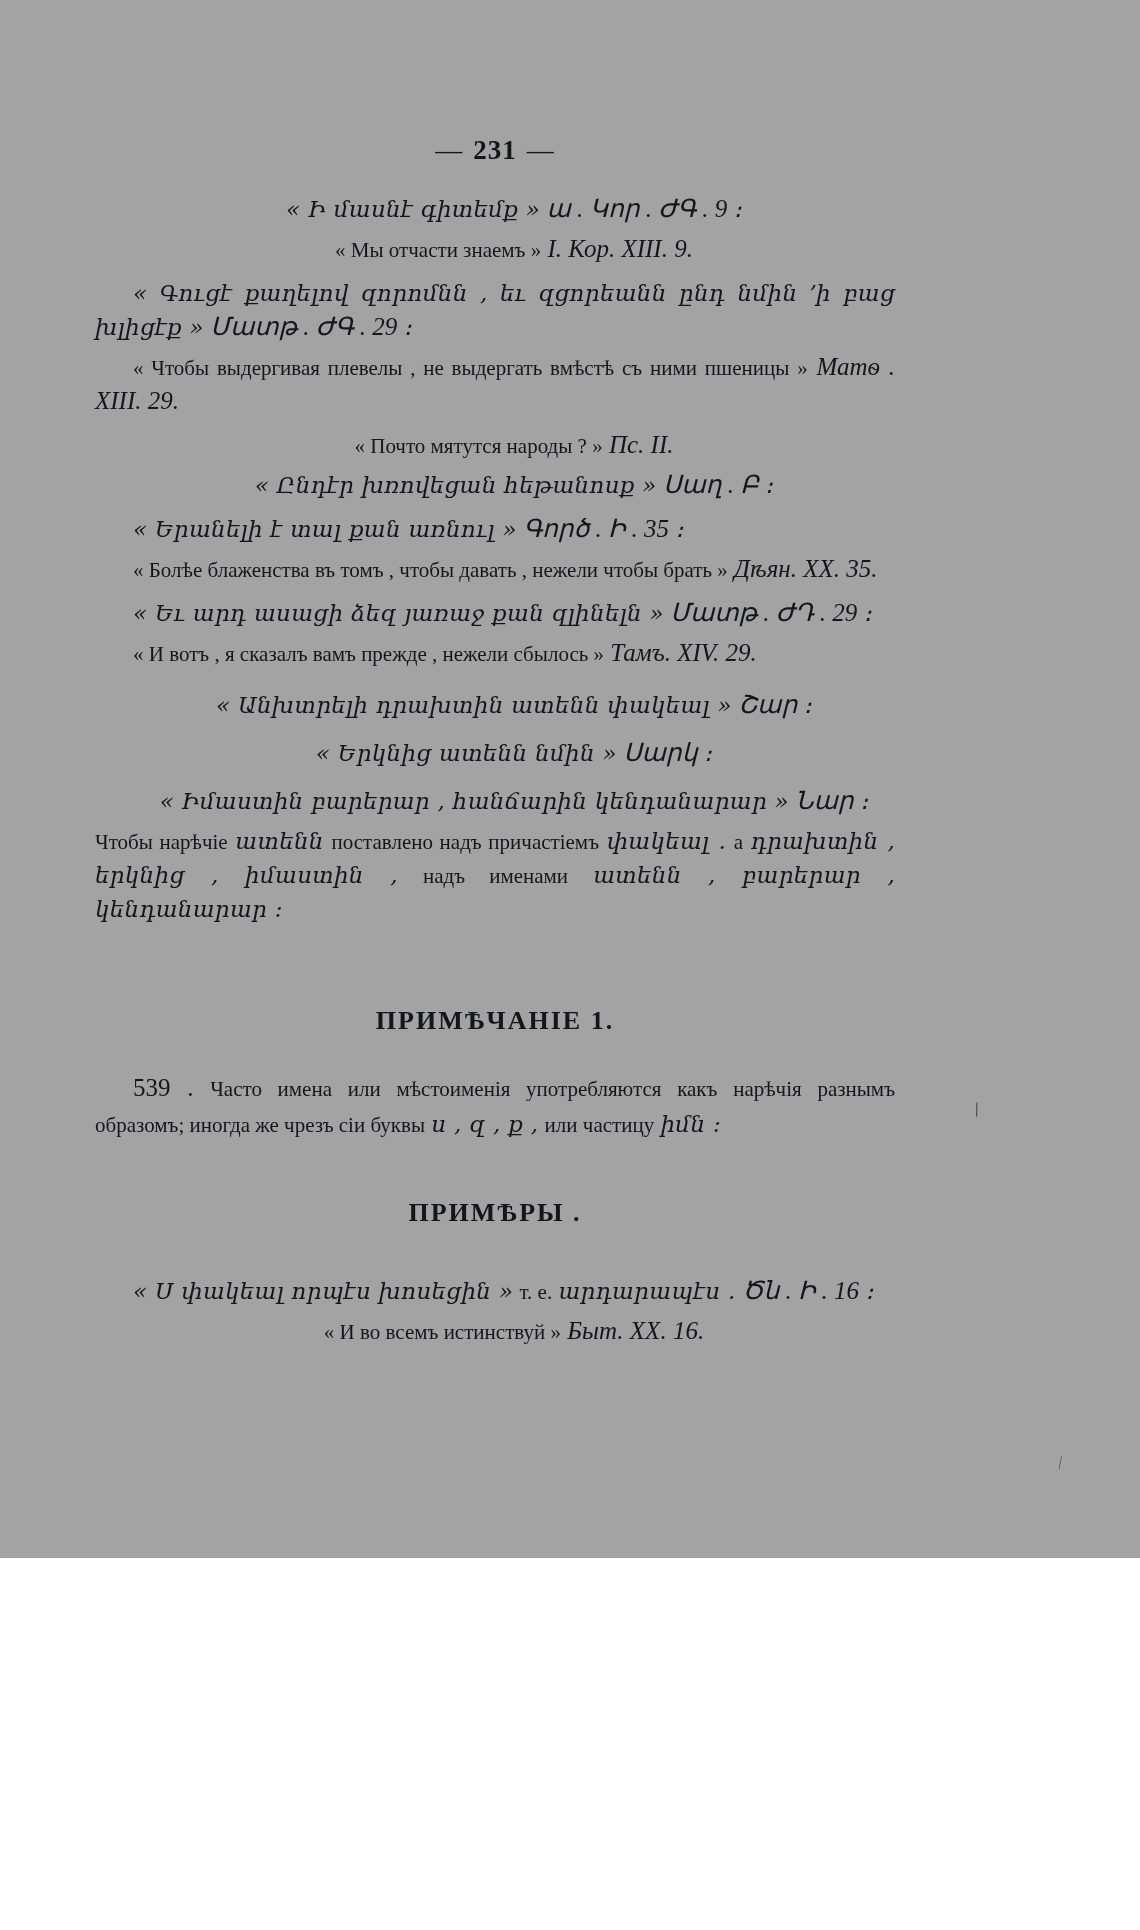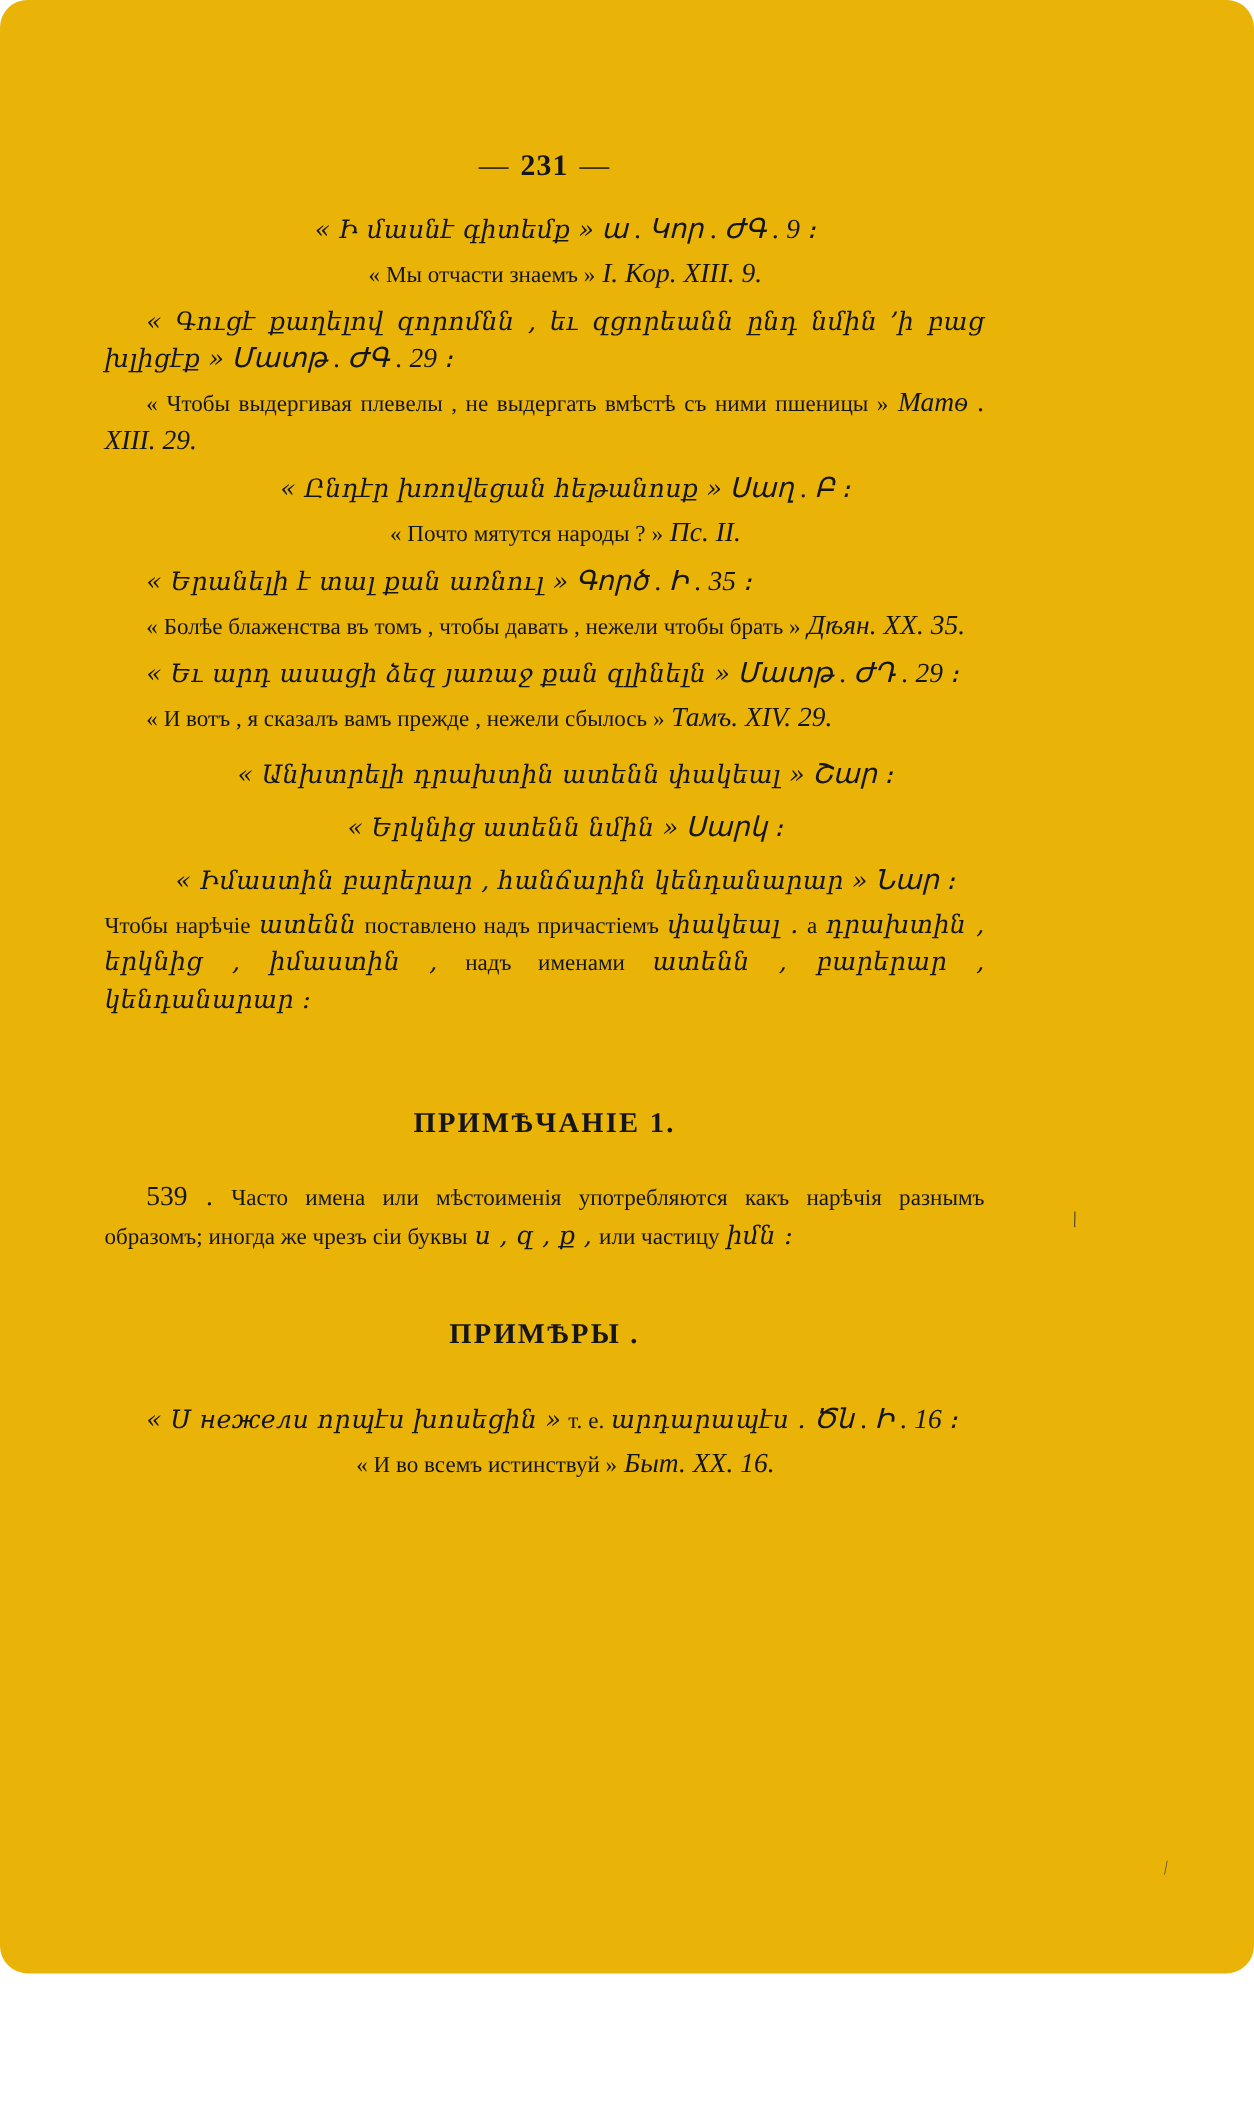--- a/index.html
+++ b/index.html
@@ -12,23 +12,22 @@
     height: 1930px;
     position: relative;
     font-family: "Liberation Serif", serif;
     color: #15161a;
     overflow: hidden;
   }
   .page {
     position: absolute;
     left: 0; top: 0;
     width: 1140px;
-    height: 1794px;
-    background: #eab308;
-    border-radius: 25px;
+    height: 1558px;
+    background: #a3a3a3;
   }
   .page-inner {
     position: absolute;
     left: 95px;
     top: 135px;
     width: 800px;
   }
   .page-number {
     text-align: center;
     font-size: 27px;
@@ -137,26 +136,26 @@
         <span class="ref">Մատթ . ԺԳ . 29 ։</span>
       </p>
       <p class="line indent justify">
         <span class="rus">« Чтобы выдергивая плевелы , не выдергать вмѣстѣ съ ними пшеницы »</span>
         <span class="ref">Матѳ . XIII. 29.</span>
       </p>
     </div>
 
     <div class="block">
       <p class="line indent">
+        <span class="rus">« Почто мятутся народы ? »</span>
+        <span class="ref">Пс. II.</span>
+      </p>
+      <p class="line indent">
         <span class="arm">« Ընդէր խռովեցան հեթանոսք »</span>
         <span class="ref">Սաղ . Բ ։</span>
-      </p>
-      <p class="line indent">
-        <span class="rus">« Почто мятутся народы ? »</span>
-        <span class="ref">Пс. II.</span>
       </p>
     </div>
 
     <div class="block">
       <p class="line indent justify">
         <span class="arm">« Երանելի է տալ քան առնուլ »</span>
         <span class="ref">Գործ . Ի . 35 ։</span>
       </p>
       <p class="line indent justify">
         <span class="rus">« Болѣе блаженства въ томъ , чтобы давать , нежели чтобы брать »</span>
@@ -218,21 +217,21 @@
       <span class="rus">или частицу</span>
       <span class="arm">իմն ։</span>
     </p>
 
     <div class="spacer-md"></div>
 
     <h2 class="heading tight">ПРИМѢРЫ .</h2>
 
     <div class="block">
       <p class="line indent justify">
-        <span class="arm">« Ս нежели որպէս խոսեցին »</span>
+        <span class="arm">« Ս փակեալ որպէս խոսեցին »</span>
         <span class="rus">т. е.</span>
         <span class="arm">արդարապէս .</span>
         <span class="ref">Ծն . Ի . 16 ։</span>
       </p>
       <p class="line indent">
         <span class="rus">« И во всемъ истинствуй »</span>
         <span class="ref">Быт. XX. 16.</span>
       </p>
     </div>
 

